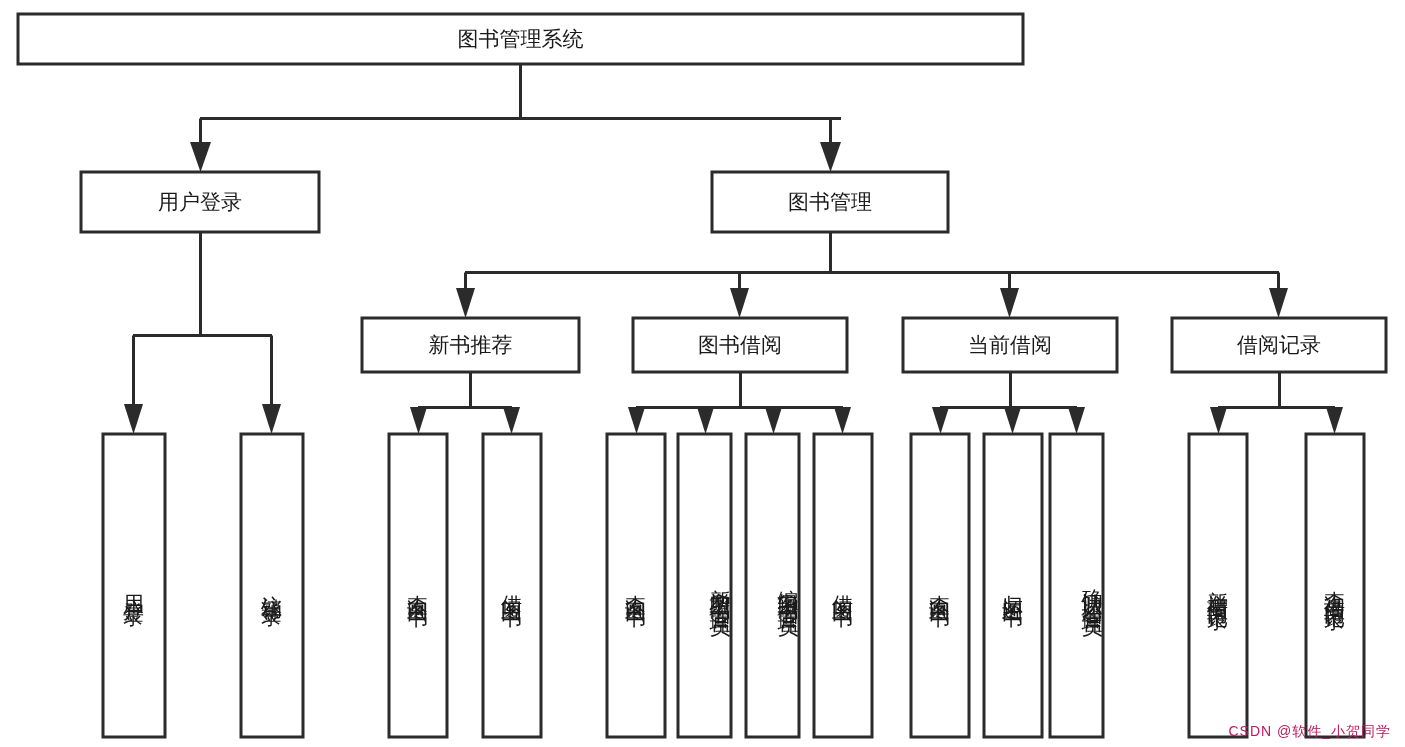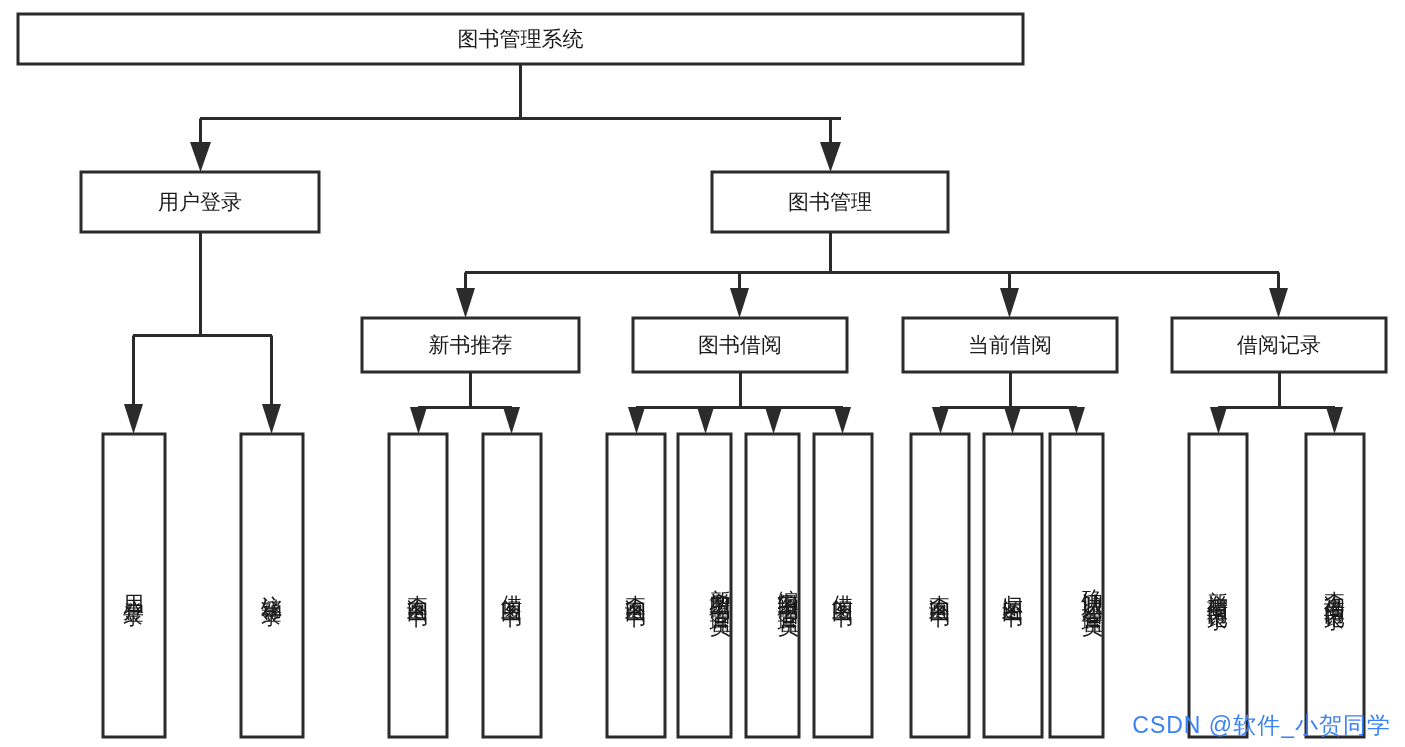--- a/index.html
+++ b/index.html
@@ -65,22 +65,22 @@
     color: #1a1a1a;
     white-space: nowrap;
     text-align: center;
     pointer-events: none;
   }
   .watermark {
     position: absolute;
     right: 14px;
     bottom: 6px;
     font-family: "Liberation Sans", "DejaVu Sans", sans-serif;
-    font-size: 23px;
-    color: #3b82f6;
+    font-size: 14px;
+    color: #be185d;
     letter-spacing: 1px;
     white-space: nowrap;
     text-align: right;
   }
 </style>
 </head>
 <body>
 
 <div id="diagram-root">
 

